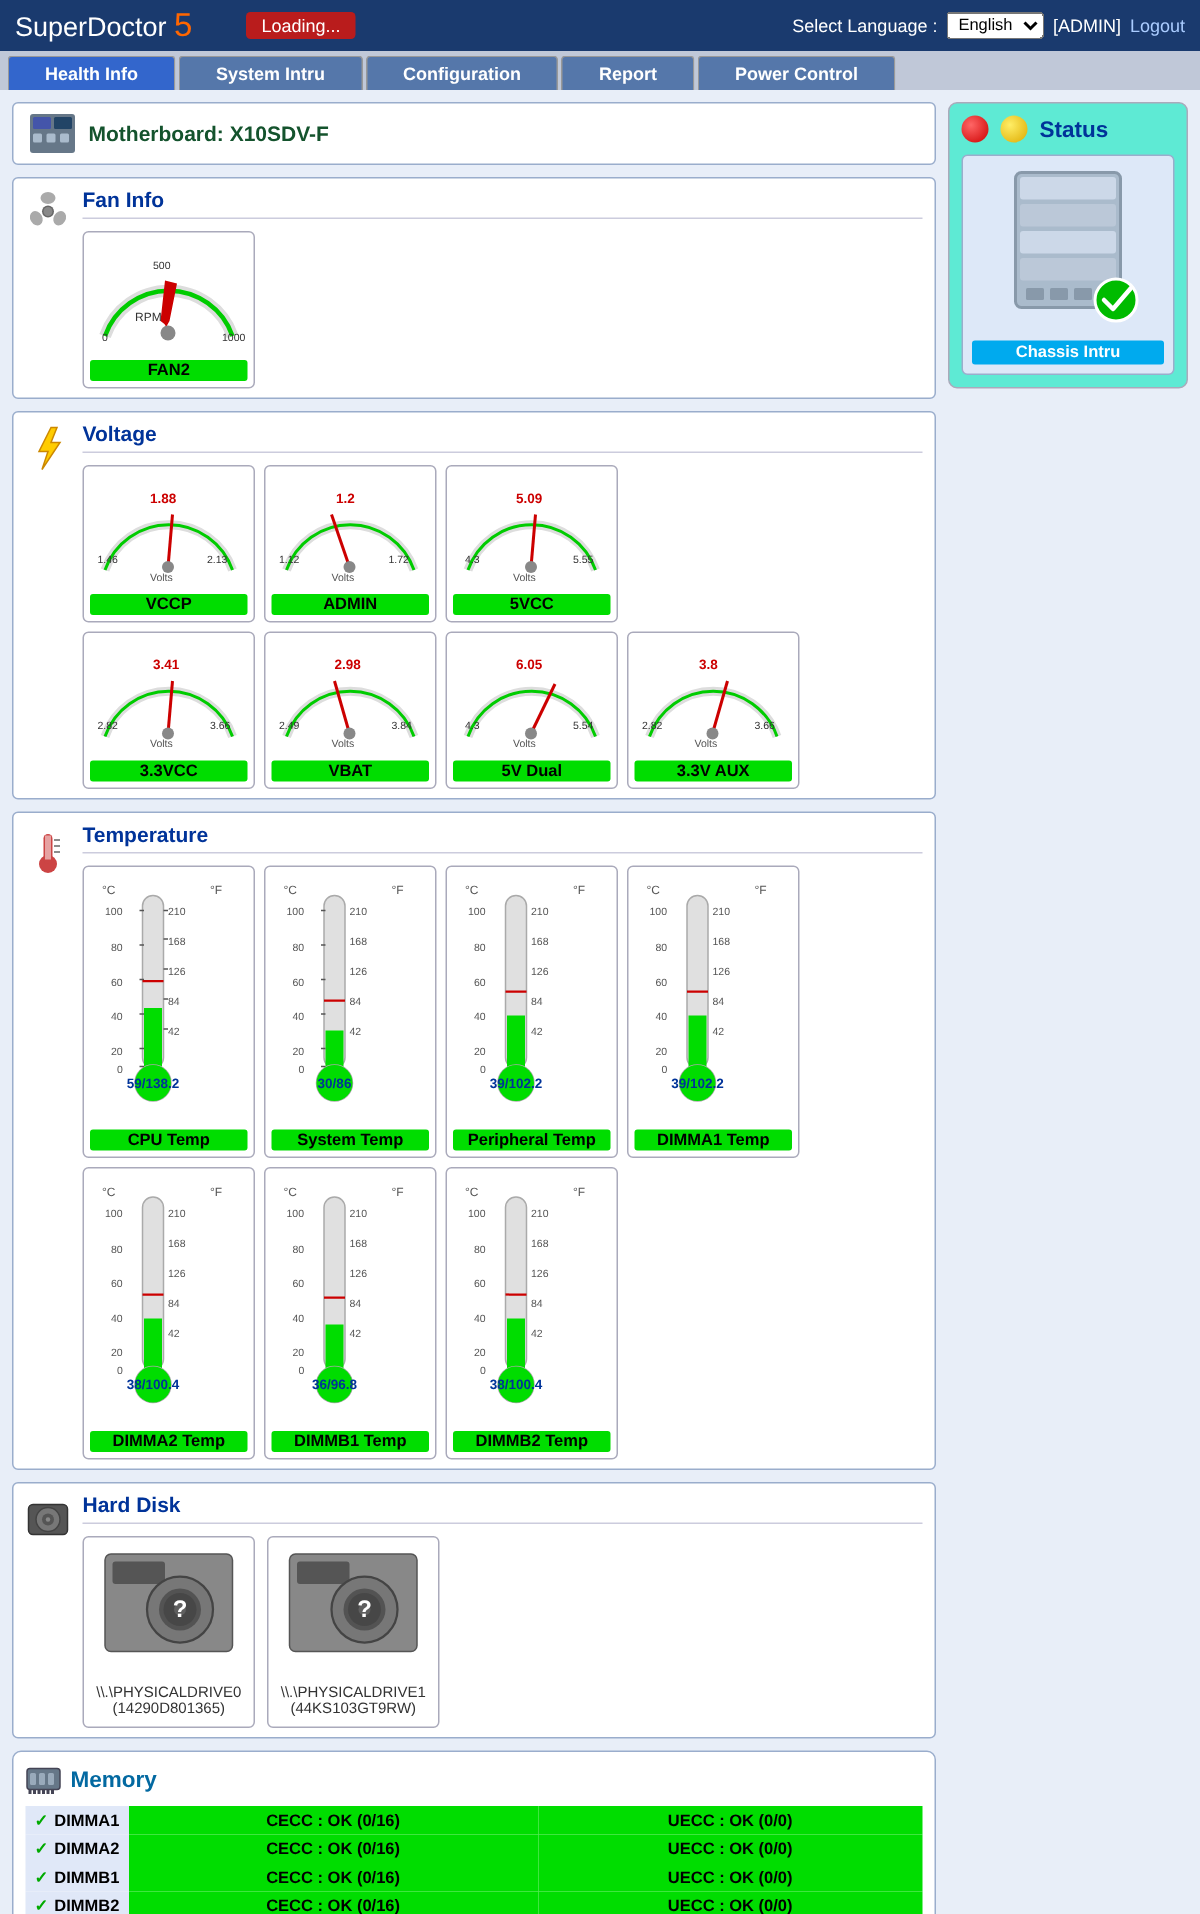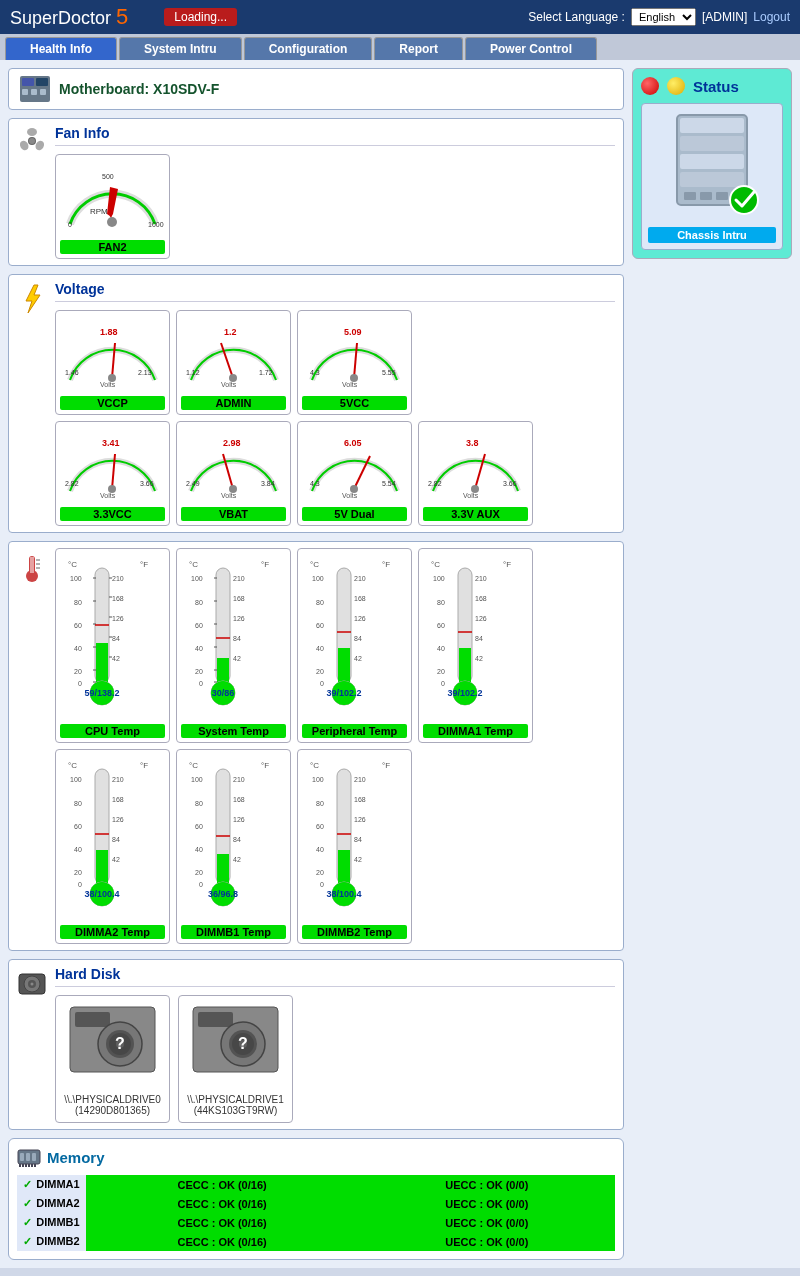--- a/index.html
+++ b/index.html
@@ -269,20 +269,21 @@
           <svg width="28" height="32">
             <circle cx="14" cy="26" r="6" fill="#cc4444"></circle>
             <rect x="11" y="6" width="6" height="20" rx="3" fill="#cc4444"></rect>
             <rect x="12" y="7" width="4" height="16" fill="white" opacity="0.5"></rect>
             <line x1="18" y1="10" x2="22" y2="10" stroke="#666" stroke-width="1"></line>
             <line x1="18" y1="14" x2="22" y2="14" stroke="#666" stroke-width="1"></line>
             <line x1="18" y1="18" x2="22" y2="18" stroke="#666" stroke-width="1"></line>
           </svg>
         </div>
         <div class="section-content-col">
+          <div class="big-section-title">Temperature</div>
           <div class="gauge-row">
 
             <div class="thermo-box">
               <svg width="105" height="165">
 
                 <text x="8" y="14" font-size="8" fill="#555">°C</text>
                 <text x="80" y="14" font-size="8" fill="#555">°F</text>
 
                 <rect x="35" y="15" width="14" height="115" rx="7" fill="#e0e0e0" stroke="#aaa" stroke-width="1"></rect>
 

